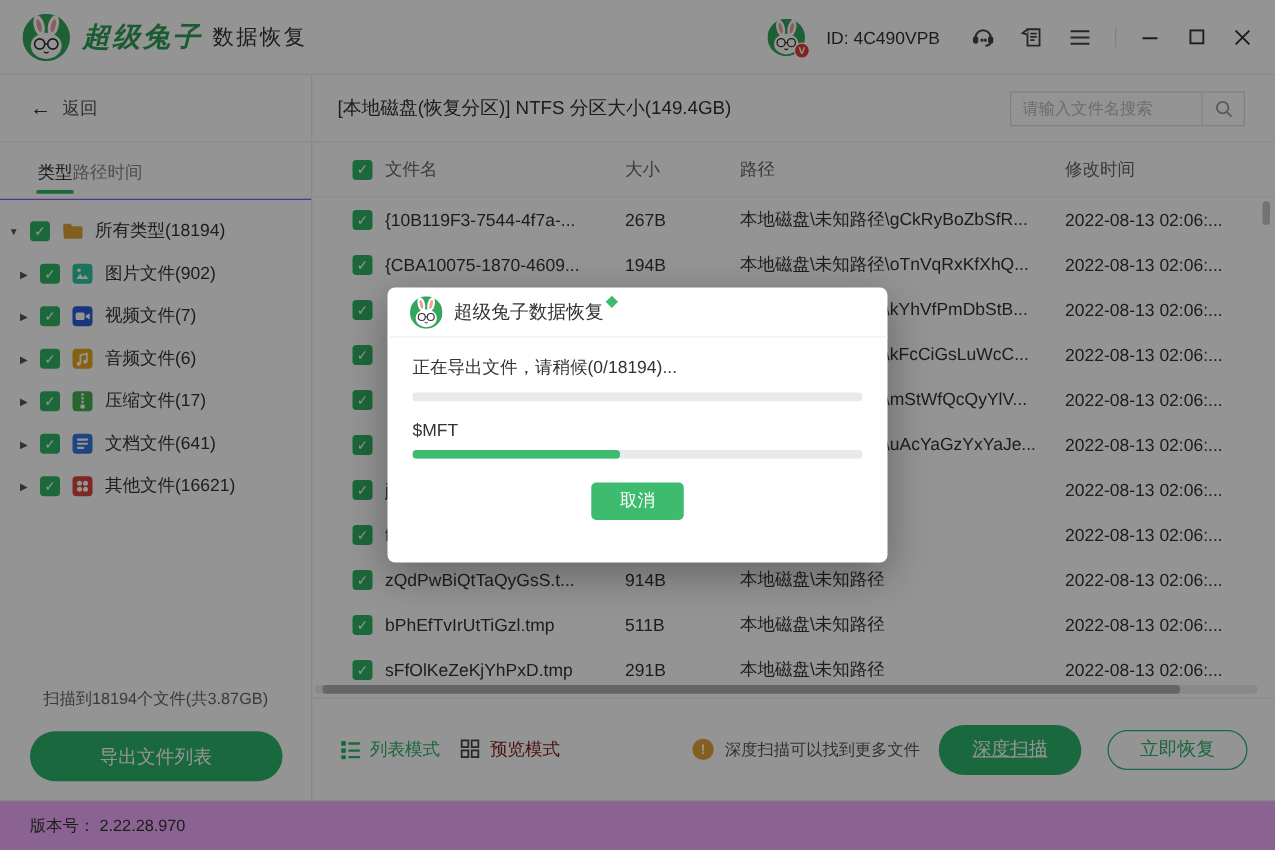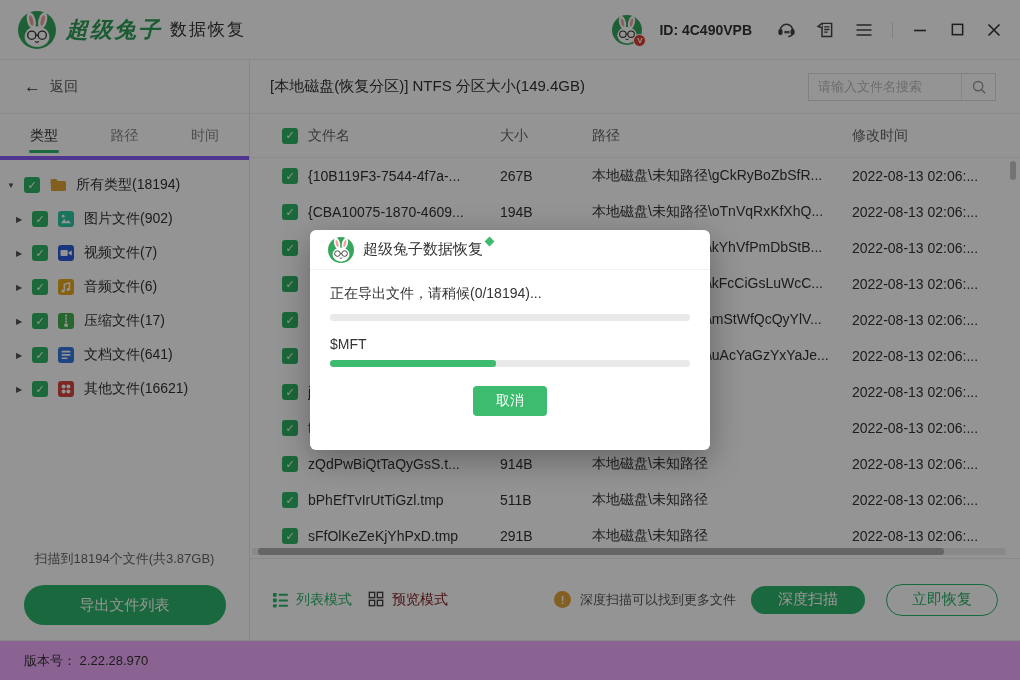--- a/index.html
+++ b/index.html
@@ -12,30 +12,30 @@
   
   .titlebar { height:60px; display:flex; align-items:center; padding:0 16px 0 18px; border-bottom:1px solid #ececec; background:#fff; }
   .logo { width:38px; height:38px; margin-right:10px; flex:none; }
   .logo svg, .mlogo svg, .avatar .av svg { display:block; width:100%; height:100%; }
   .brand { font-size:22px; font-weight:bold; color:var(--brand-green); letter-spacing:2px; font-style:italic; }
   .product { font-size:17px; color:#333; margin-left:8px; letter-spacing:2px; }
   .tb-right { margin-left:auto; display:flex; align-items:center; gap:17px; }
   .avatar { position:relative; width:30px; height:30px; }
   .avatar .av { width:30px; height:30px; display:block; }
   .badge { position:absolute; right:-4px; bottom:-2px; width:13px; height:13px; border-radius:50%; background:#e03c32; color:#fff; font-size:8px; font-weight:bold; display:flex; align-items:center; justify-content:center; border:1px solid #fff; }
-  .uid { font-size:14px; color:#333; margin-right:6px;font-weight:bold; }
+  .uid { font-size:14px; color:#333; margin-right:6px; }
   .tbicon { width:22px; height:22px; display:flex; align-items:center; justify-content:center; cursor:pointer; }
   .vsep { width:1px; height:16px; background:#ddd; }
   .wbtn { width:20px; height:20px; display:flex; align-items:center; justify-content:center; cursor:pointer; }
   
   .bodyrow { display:flex; height:580px; }
   .sidebar { width:250px; border-right:1px solid #e7e7e7; display:flex; flex-direction:column; background:#fff; }
   .back-row { height:54px; flex:none; display:flex; align-items:center; gap:9px; padding-left:24px; border-bottom:1px solid #f0f0f0; font-size:14px; color:#555; cursor:pointer; }
   .back-arrow { font-size:17px; color:#333; }
-  .stabs { height:46px; flex:none; display:flex; align-items:center; justify-content:space-between; padding:0 30px; border-bottom:4px solid #8b5cf6; }
+  .stabs { height:46px; flex:none; display:flex; align-items:center; justify-content:flex-start; padding:0 30px; border-bottom:1px solid #8b5cf6; }
   .stab { font-size:14px; color:#888; position:relative; height:46px; line-height:46px; cursor:pointer; }
   .stab.active { color:#333; }
   .stab.active::after { content:""; position:absolute; left:50%; transform:translateX(-50%); bottom:5px; width:30px; height:3px; border-radius:2px; background:var(--button-green); }
   .tree { padding-top:8px; }
   .titem { height:34px; display:flex; align-items:center; font-size:14px; color:#333; padding-left:12px; cursor:pointer; }
   .titem.root { padding-left:4px; }
   .caret { width:14px; text-align:center; font-size:8px; color:#555; flex:none; }
   .cb { width:16px; height:16px; flex:none; background:var(--checkbox-green); border-radius:3px; color:#fff; font-size:11px; font-weight:bold; display:flex; align-items:center; justify-content:center; margin-left:6px; cursor:pointer; }
   .ticon { width:18px; height:18px; flex:none; margin-left:9px; }
   .ticon svg { display:block; width:18px; height:18px; }
@@ -61,21 +61,21 @@
   .hthumb { position:absolute; left:6px; top:0; height:7px; width:91%; background:#aeaeae; border-radius:3px; }
   .vthumb { position:absolute; right:4px; top:101px; width:6px; height:19px; background:#c6c6c6; border-radius:3px; }
   .toolbar { margin-top:auto; height:82px; flex:none; border-top:1px solid #ededed; display:flex; align-items:center; padding:0 22px;justify-content:space-between; }
   .mode { display:flex; align-items:center; gap:7px; font-size:14px; cursor:pointer; }
   .mode.list { color:var(--button-green); }
   .mode.preview { color:#7f1d1d; margin-left:16px; }
   .micon { width:17px; height:17px; display:flex; }
   .right-group { margin-left:auto; display:flex; align-items:center; gap:9px; }
   .warn { width:17px; height:17px; border-radius:50%; background:var(--warning-orange); color:#fff; font-size:11px; font-weight:bold; display:flex; align-items:center; justify-content:center; flex:none; }
   .hint { font-size:13px; color:#555; white-space:nowrap; }
-  .deep-btn { height:28px; padding:0 27px; margin-left:6px; border:none; border-radius:20px; background:var(--button-green); color:#fff; font-size:15px; cursor:pointer; }
+  .deep-btn { height:40px; padding:0 27px; margin-left:6px; border:none; border-radius:20px; background:var(--button-green); color:#fff; font-size:15px; cursor:pointer;text-decoration:underline; }
   .recover-btn { height:32px; padding:0 25px; margin-left:12px; border:1px solid var(--button-green); border-radius:20px; background:transparent; color:var(--button-green); font-size:15px; cursor:pointer; }
   
   .footer { height:40px; border-top:1px solid #eaeaea; display:flex; align-items:center; padding-left:24px; font-size:13px; color:#333; background:#f0abfc; }
   
   .overlay { position:absolute; inset:0; background:rgba(0,0,0,0.42); z-index:50; }
   .modal { position:absolute; left:310px; top:230px; width:400px; height:220px; background:#fff; border-radius:6px; z-index:60; box-shadow:0 10px 34px rgba(0,0,0,0.32); }
   .modal-header { height:40px; display:flex; align-items:center; padding:0 18px; border-bottom:1px solid #f1f1f1; }
   .mlogo { width:26px; height:26px; margin-right:9px; flex:none; }
   .modal-title { font-size:15px; color:#333; }
   .diamond { width:7px; height:7px; background:var(--accent-green); transform:rotate(45deg); margin-left:3px; margin-bottom:16px; }

